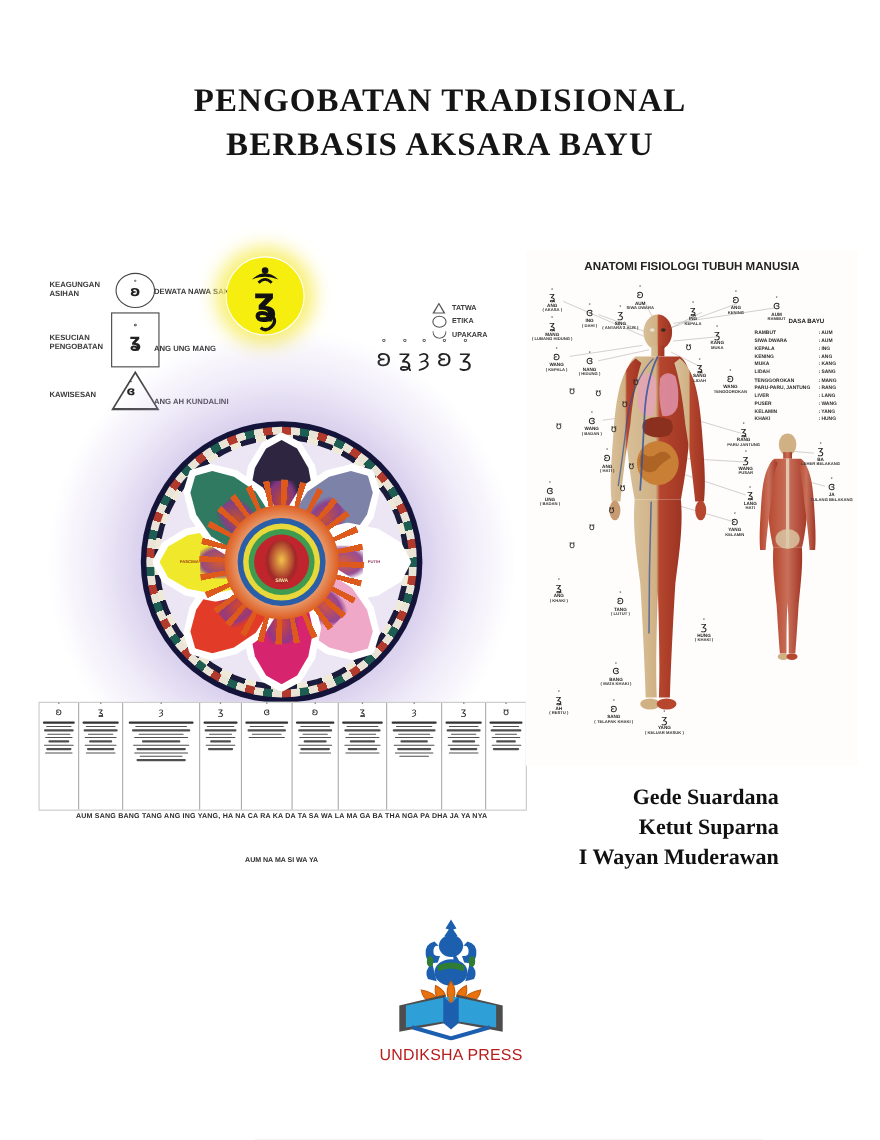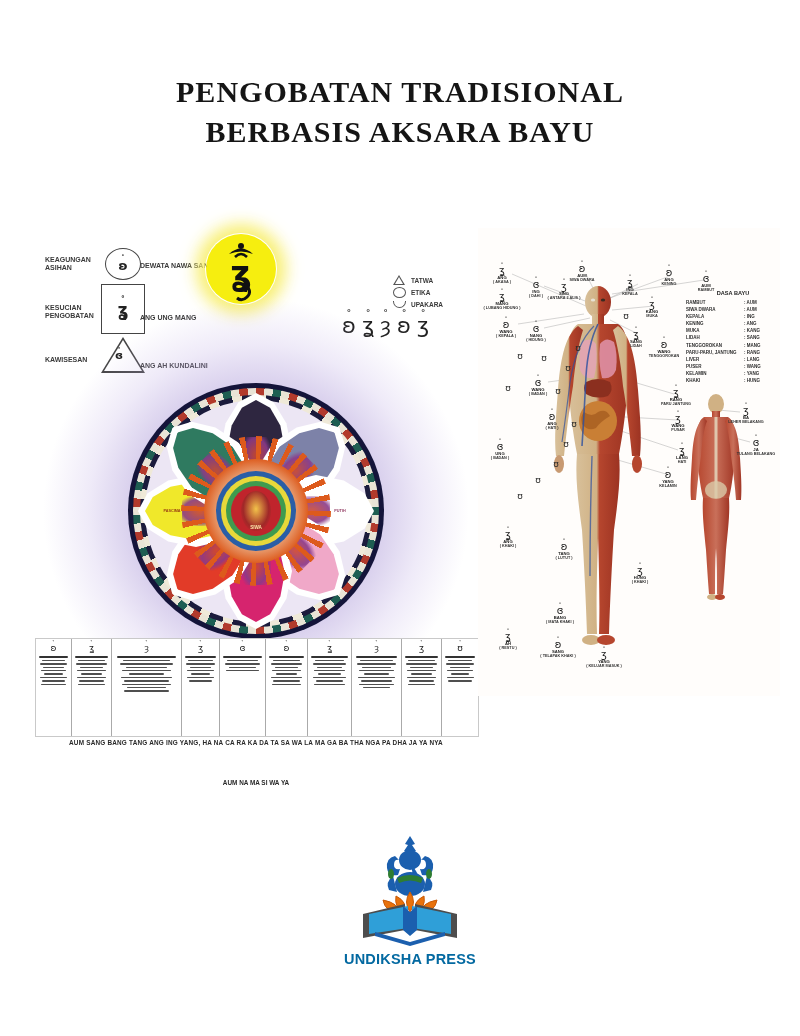--- a/index.html
+++ b/index.html
@@ -104,21 +104,21 @@
   .dasa{position:absolute;left:208px;top:62px;width:94px;z-index:4;}
   .dasa-title{font-size:5.6px;font-weight:bold;text-align:center;margin-bottom:3px;color:#222;}
   .dasa-row{display:flex;font-size:4.5px;font-weight:bold;line-height:7.1px;color:#2c2c2c;}
   .dasa-row .n{width:58px;}
   .dasa-row .v{width:36px;}
   
   .authors{position:absolute;right:92px;top:712px;text-align:right;
         font-family:"Liberation Serif",serif;font-weight:bold;font-size:20px;line-height:27px;color:#111;}
   
   .logo{position:absolute;left:340px;top:834px;width:140px;text-align:center;}
-  .logo-name{font-size:14.5px;font-weight:bold;color:#0369a1;letter-spacing:.2px;margin-top:1px;}
+  .logo-name{font-size:14.5px;font-weight:normal;color:#b91c1c;letter-spacing:.2px;margin-top:1px;}
 </style>
 </head>
 <body>
 
 <div class="page">
 
   <div class="title">
     <div>PENGOBATAN TRADISIONAL</div>
     <div>BERBASIS AKSARA BAYU</div>
   </div>
@@ -379,20 +379,21 @@
         <div class="tline" style="width: 52%;"></div>
         <div class="tline" style="width: 75%;"></div>
         <div class="tline" style="width: 64%;"></div>
       </div>
     </div>
 
   <div class="cap1">AUM SANG BANG TANG ANG ING YANG, HA NA CA RA KA DA TA SA WA LA MA GA BA THA NGA PA DHA JA YA NYA</div>
   <div class="cap2">AUM NA MA SI WA YA</div>
 
   <div class="anatomy" id="anatomy">
+    <div class="an-title">ANATOMI FISIOLOGI TUBUH MANUSIA</div>
 
     <svg width="302" height="468" style="position:absolute;left:0;top:0;">
       <defs>
         <linearGradient id="bodygrad" x1="0" y1="0" x2="1" y2="0">
           <stop offset="0" stop-color="#d8c09a"></stop>
             <stop offset="0.47" stop-color="#d0b184"></stop>
           <stop offset="0.53" stop-color="#b6462e"></stop>
             <stop offset="1" stop-color="#9c3322"></stop>
         </linearGradient>
         <linearGradient id="backgrad" x1="0" y1="0" x2="1" y2="0">
@@ -669,20 +670,25 @@
             <span class="v">: YANG</span>
           </div>
           <div class="dasa-row">
             <span class="n">KHAKI</span>
             <span class="v">: HUNG</span>
           </div>
         </div>
     </div>
   </div>
 
+  <div class="authors" id="authors">
+      <div>Gede Suardana</div>
+      <div>Ketut Suparna</div>
+      <div>I Wayan Muderawan</div>
+    </div>
 
   <div class="logo">
     <svg width="130" height="112" viewBox="0 0 130 112">
 
       <g fill="#1b5fae">
         <path d="M65 2 l5 8 -3 1 4 6 -4 1 3 6 -10 0 3 -6 -4 -1 4 -6 -3 -1 Z"></path>
         <ellipse cx="65" cy="26" rx="11" ry="10"></ellipse>
         <path d="M50 22 q-9 2 -8 12 q1 9 11 7 l2 -6 q-6 1 -6 -4 q0 -6 5 -5 Z"></path>
         <path d="M80 22 q9 2 8 12 q-1 9 -11 7 l-2 -6 q6 1 6 -4 q0 -6 -5 -5 Z"></path>
         <path d="M65 30 q4 8 1 14 q-3 6 3 9 q7 2 6 -4 l-4 -1 q4 -5 0 -11 q-3 -5 -6 -7Z"></path>

